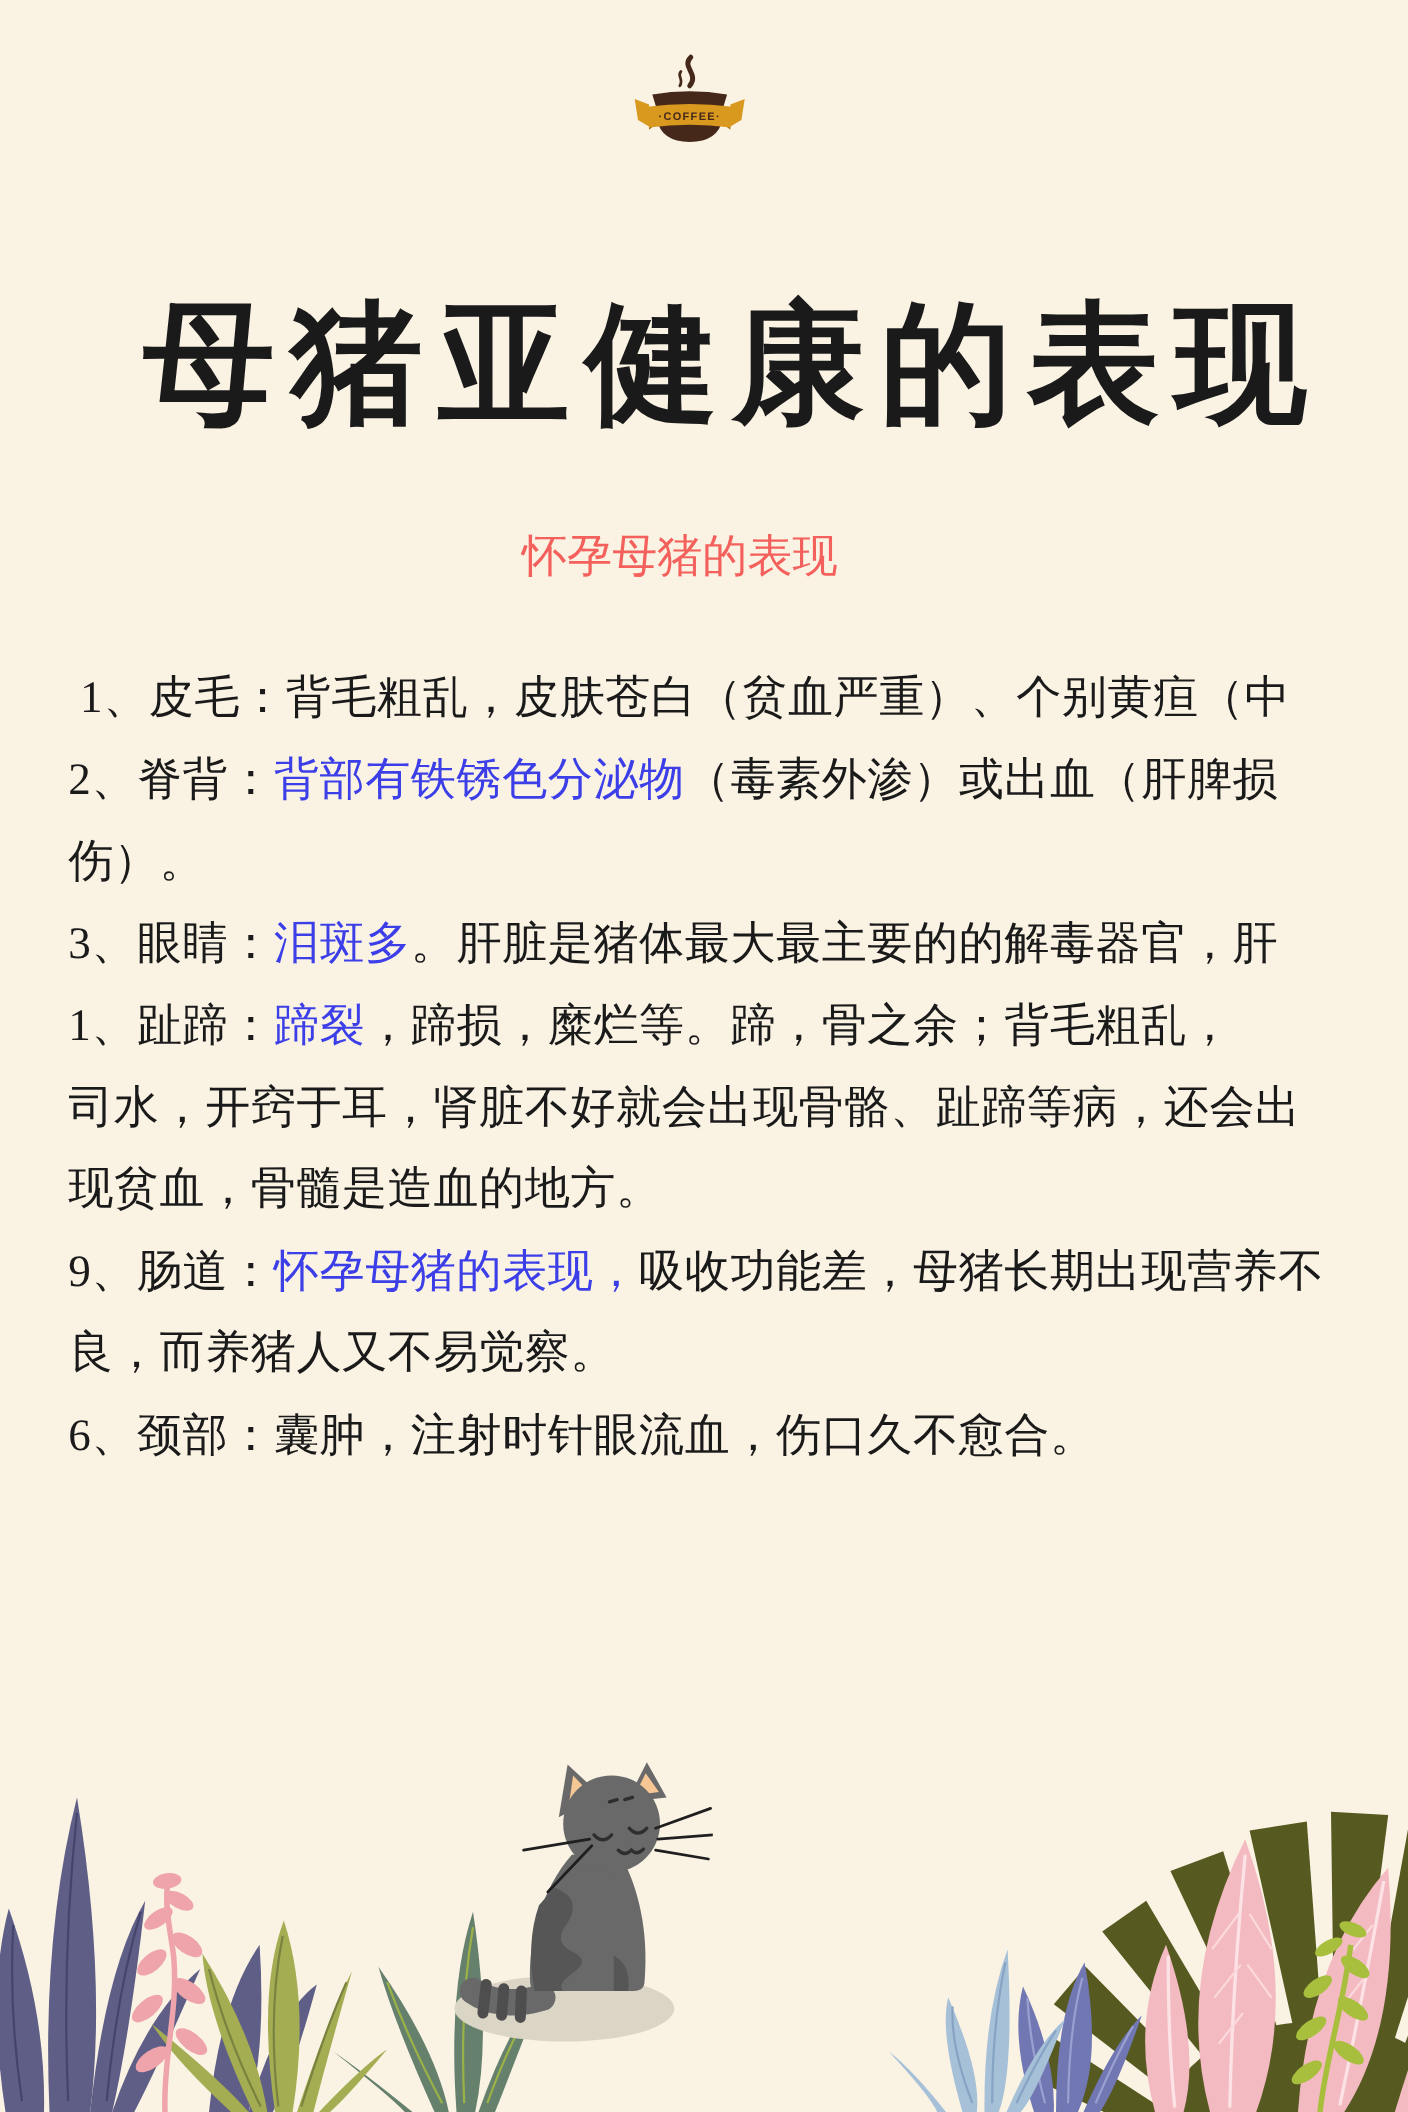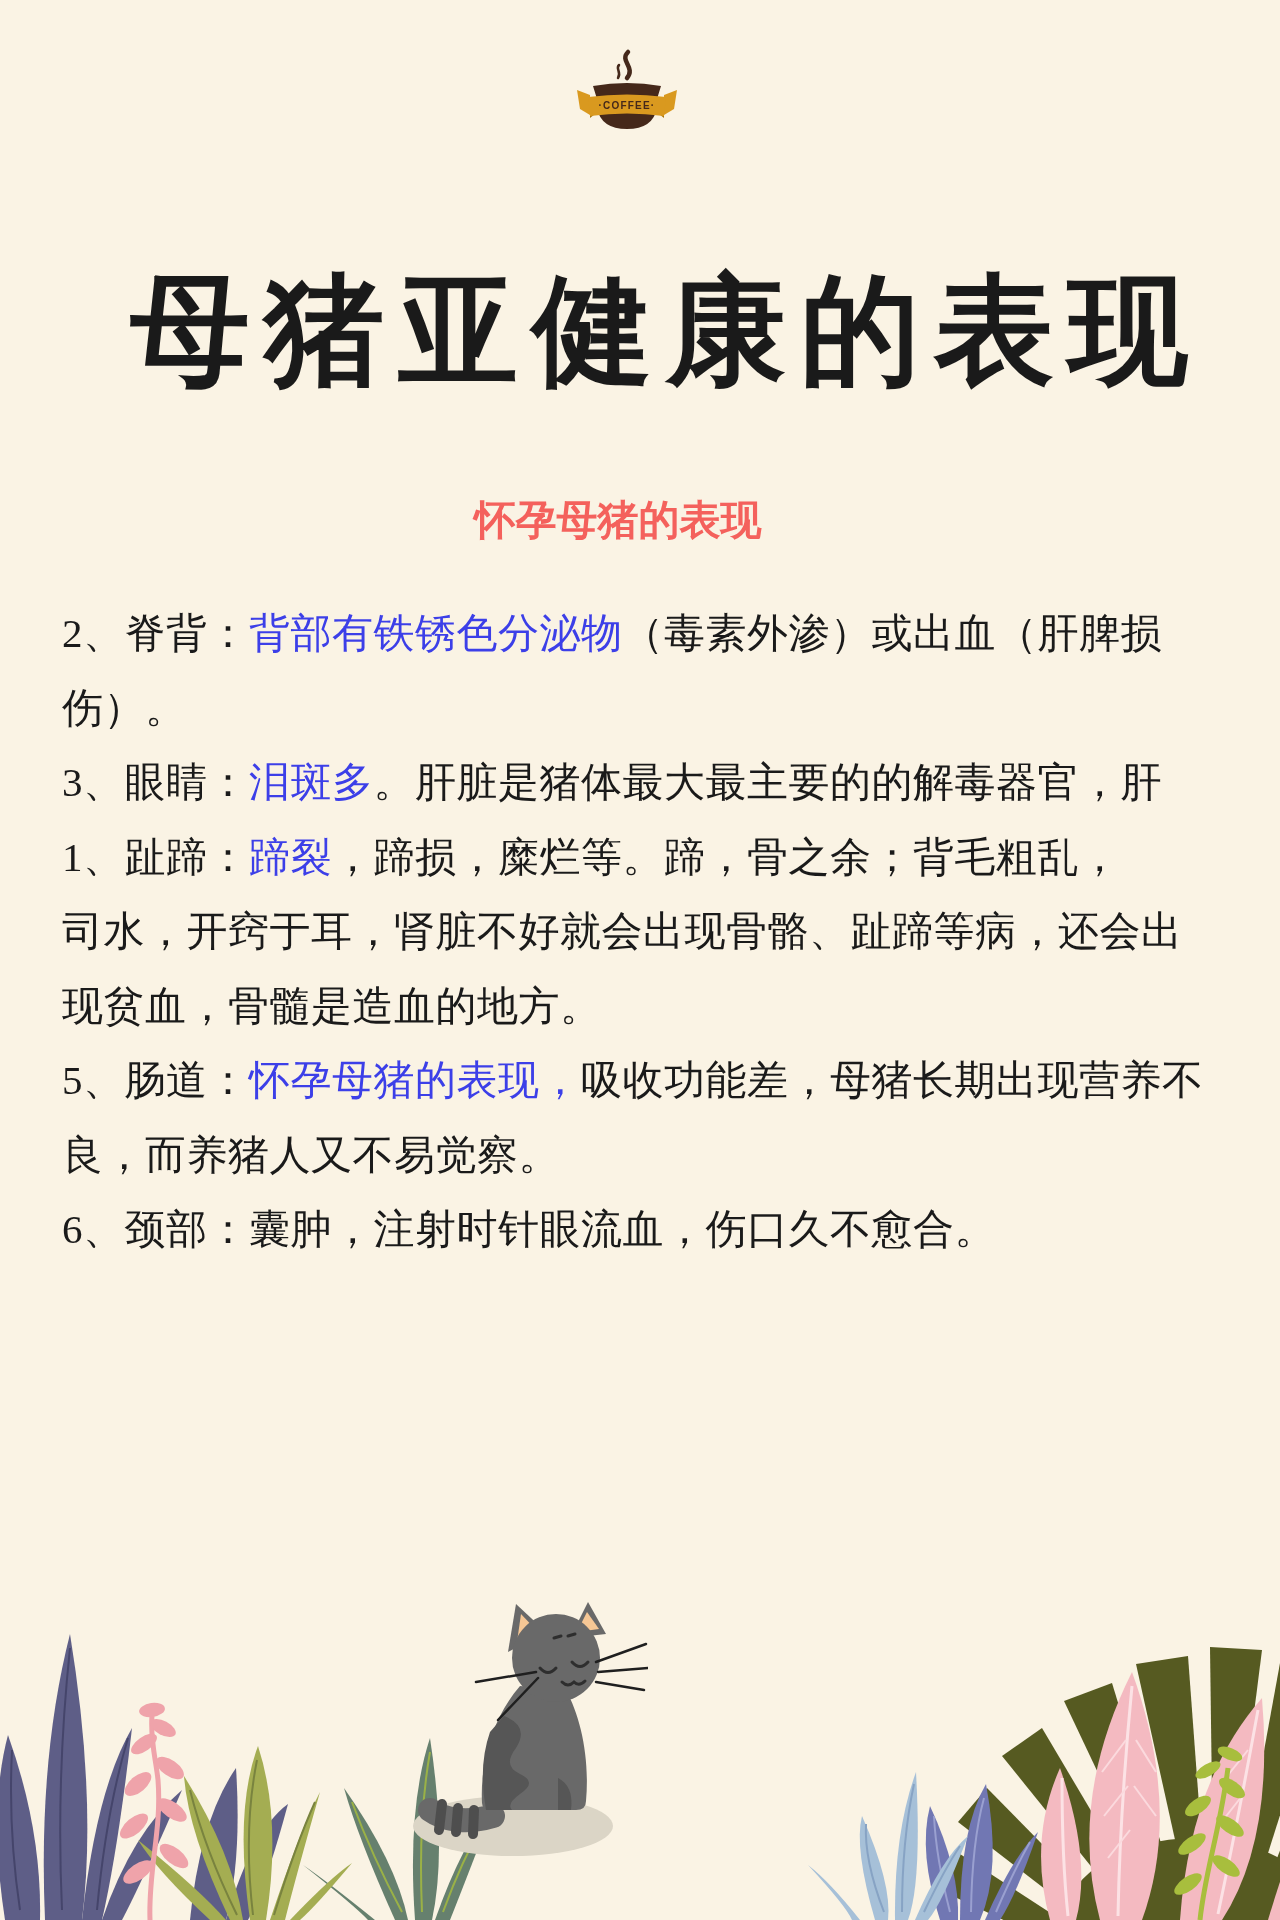--- a/index.html
+++ b/index.html
@@ -9,22 +9,22 @@
     --purple:#5e5e87; --pink:#efa3aa; --olive:#a4ad52; --sage:#66806e;
     --dark-olive:#565a21; --blush:#f4bac1; --leaf-green:#a8be3d;
     --periwinkle:#7177b3; --light-blue:#a6c0d8;
     --cat-gray:#696969; --cat-patch:#565656; --ear-peach:#f6c795; --shadow:#dbd5c6;
   }
   .page{position:relative;width:1280px;height:1920px;background:var(--bg);
         overflow:hidden;font-family:"Liberation Serif","DejaVu Serif",serif;padding-left:40px;}
   .logo{position:absolute;left:627px;top:48px;transform:translateX(-50%);width:104px;height:94px;}
   .title{position:absolute;left:12px;right:0;top:252px;margin:0;text-align:center;
          font-size:120px;line-height:160px;font-weight:700;letter-spacing:14px;color:var(--ink);}
-  .subtitle{position:absolute;left:0;right:84px;top:478px;margin:15px;text-align:center;
-            font-size:41px;font-weight:700;color:var(--red);}
+  .subtitle{position:absolute;left:0;right:84px;top:478px;margin:0;text-align:center;
+            font-size:41px;font-weight:400;color:var(--red);}
   .body-text{position:absolute;left:62px;top:606px;width:1175px;font-size:41px;color:var(--ink);}
   .body-text .line{height:74.5px;white-space:pre;letter-spacing:0.5px;}
   .hl{color:var(--highlight);}
   .plants-left{position:absolute;left:0;top:1620px;width:500px;height:300px;}
   .cat{position:absolute;left:408px;top:1598px;width:240px;height:262px;}
   .plants-right{position:absolute;right:0;top:1620px;width:520px;height:300px;}
   .f-purple{fill:var(--purple);} .f-pink{fill:var(--pink);} .f-olive{fill:var(--olive);}
   .f-sage{fill:var(--sage);} .f-dolive{fill:var(--dark-olive);} .f-blush{fill:var(--blush);}
   .f-peri{fill:var(--periwinkle);} .f-lblue{fill:var(--light-blue);} .f-lgreen{fill:var(--leaf-green);}
   .s-lgreen{stroke:var(--leaf-green);} .s-pink{stroke:var(--pink);}
@@ -53,27 +53,28 @@
         <path d="M11,49 Q50,44 89,49 L87,68 Q50,63 13,68 Z" fill="var(--gold)"></path>
         <text class="banner-text" x="50" y="61" text-anchor="middle" font-size="10" letter-spacing="1.2" fill="var(--brown)">·COFFEE·</text>
       </g>
     </svg>
   </div>
 
   <h1 class="title">母猪亚健康的表现</h1>
   <h2 class="subtitle">怀孕母猪的表现</h2>
 
   <div class="body-text" id="body-lines">
+      <div class="line"><span> 1、皮毛：背毛粗乱，皮肤苍白（贫血严重）、个别黄疸（中</span></div>
       <div class="line"><span>2、脊背：</span><span class="hl">背部有铁锈色分泌物</span><span>（毒素外渗）或出血（肝脾损</span></div>
       <div class="line"><span>伤）。</span></div>
       <div class="line"><span>3、眼睛：</span><span class="hl">泪斑多</span><span>。肝脏是猪体最大最主要的的解毒器官，肝</span></div>
       <div class="line"><span>1、趾蹄：</span><span class="hl">蹄裂</span><span>，蹄损，糜烂等。蹄，骨之余；背毛粗乱，</span></div>
       <div class="line"><span>司水，开窍于耳，肾脏不好就会出现骨骼、趾蹄等病，还会出</span></div>
       <div class="line"><span>现贫血，骨髓是造血的地方。</span></div>
-      <div class="line"><span>5、肠道：</span><span class="hl">怀孕母猪的表现，</span><span>吸收功能差，母猪长期出现营养不</span></div>
+      <div class="line"><span>9、肠道：</span><span class="hl">怀孕母猪的表现，</span><span>吸收功能差，母猪长期出现营养不</span></div>
       <div class="line"><span>良，而养猪人又不易觉察。</span></div>
       <div class="line"><span>6、颈部：囊肿，注射时针眼流血，伤口久不愈合。</span></div>
     </div>
 
   <svg class="plants-left" viewBox="0 0 500 300">
     <g>
       <path class="f-purple" d="M5,300 Q-12,190 8,115 Q42,210 40,300 Z"></path>
       <path class="f-purple" d="M45,300 Q38,140 70,14 Q97,180 82,300 Z"></path>
       <path class="f-purple" d="M82,300 Q96,170 132,108 Q118,230 102,300 Z"></path>
       <path class="f-purple" d="M102,300 Q132,212 182,170 Q142,262 122,300 Z"></path>

